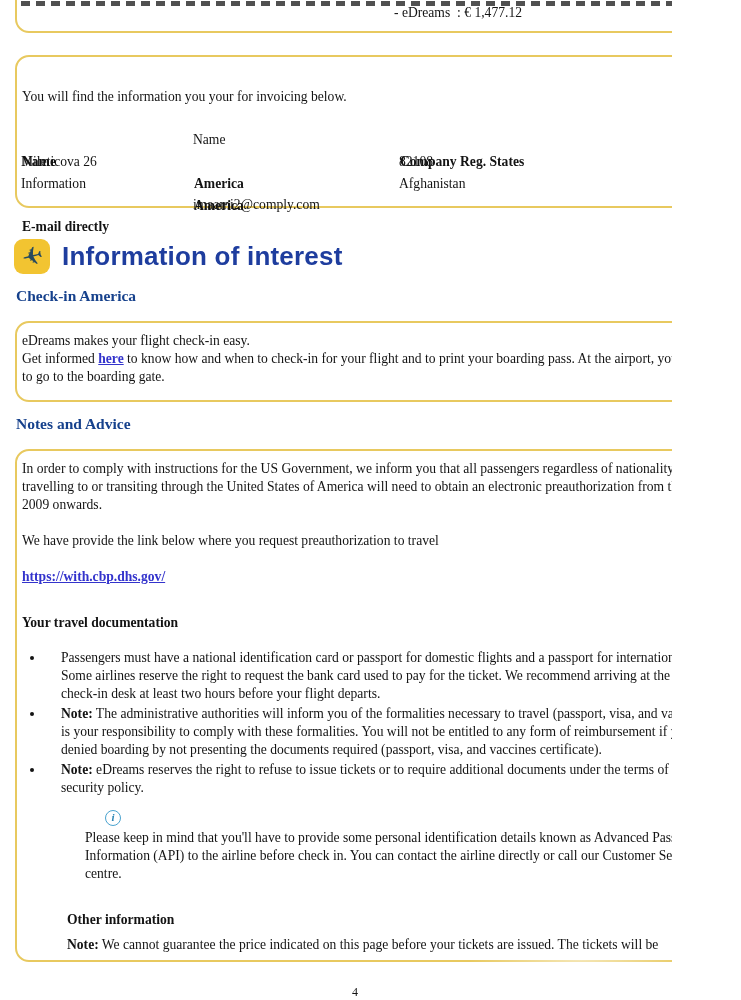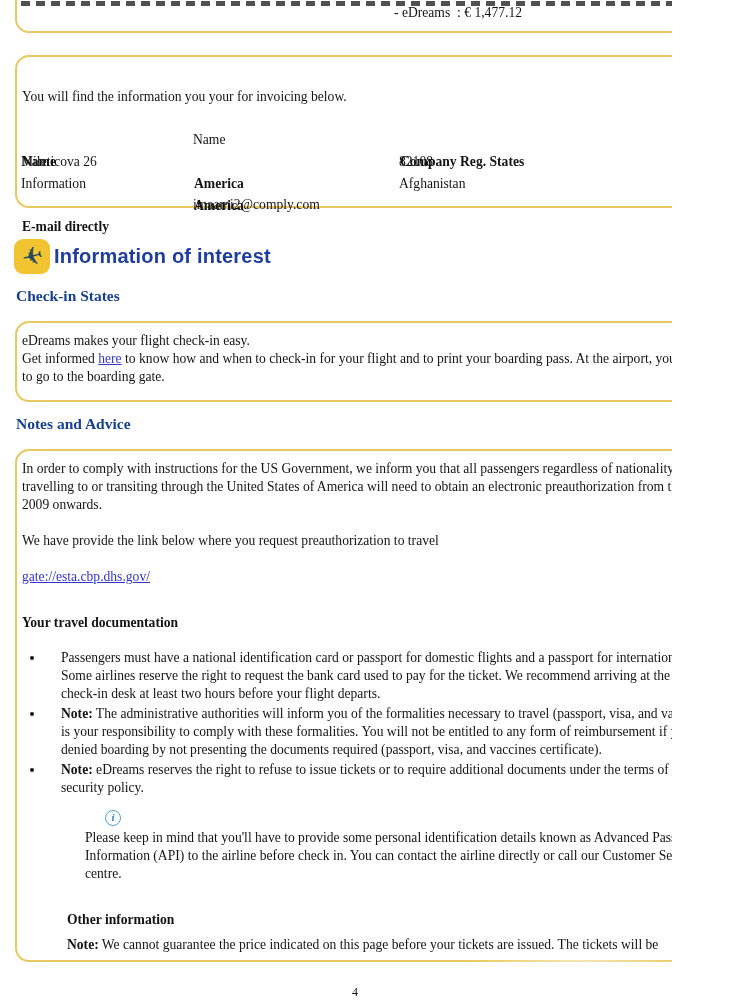--- a/index.html
+++ b/index.html
@@ -70,39 +70,39 @@
     border-radius:9px;
     display:flex;align-items:center;justify-content:center;
   }
   .plane-glyph{
     font-family:"DejaVu Sans", sans-serif;
     font-size:25px;color:var(--icon_plane);
     transform:scaleX(-1) rotate(14deg);
     line-height:35px;
   }
   .section-header h1{
-    margin:4px;
+    margin:12px;
     font-family:"Liberation Sans", sans-serif;
-    font-size:20px;font-weight:bold;
+    font-size:26px;font-weight:bold;
     color:var(--heading_blue);
     letter-spacing:.2px;
   }
   
   h2.sub{
     margin:13px 0 0 16px;
     font-size:15.5px;font-weight:bold;
     color:var(--subheading_blue);
   }
   
   .box-checkin{
     margin-top:16px;
     padding:9px 0 14px 4px;
   }
   .box-checkin p{margin:0 0 0 1px;width:740px;}
-  a{color:var(--link_blue);text-decoration:underline;cursor:pointer;}
+  a{color:var(--link_blue);text-decoration:underline;cursor:pointer;font-weight:bold;}
   
   .box-notes{
     margin-top:16px;
     padding:9px 0 6px 4px;
     border-bottom-color:var(--box_border_gold);
   }
   .box-notes .para{margin:0 0 0 1px;width:730px;}
   .box-notes .gap{margin-top:18px;}
   .box-notes h3{
     margin:28px 0 0 1px;
@@ -180,31 +180,31 @@
     </div>
   </div>
 
   <div class="section-header">
     <span class="plane-badge">
       <span class="plane-glyph">✈</span>
     </span>
     <h1>Information of interest</h1>
   </div>
 
-  <h2 class="sub">Check-in States</h2>
+  <h2 class="sub">Check-in America</h2>
   <div class="box box-checkin">
     <p>eDreams makes your flight check-in easy.</p>
     <p><span>Get informed </span><a>here</a><span> to know how and when to check-in for your flight and to print your boarding pass. At the airport, you will only have to go to the boarding gate.</span></p>
   </div>
 
   <h2 class="sub">Notes and Advice</h2>
   <div class="box box-notes">
     <p class="para">In order to comply with instructions for the US Government, we inform you that all passengers regardless of nationality who are travelling to or transiting through the United States of America will need to obtain an electronic preauthorization from the 12 January 2009 onwards.</p>
     <p class="para gap">We have provide the link below where you request preauthorization to travel</p>
-    <p class="para gap"><a>gate://esta.cbp.dhs.gov/</a></p>
+    <p class="para gap"><a>https://with.cbp.dhs.gov/</a></p>
 
     <h3>Your travel documentation</h3>
     <ul>
       <li><b></b><span>Passengers must have a national identification card or passport for domestic flights and a passport for international flights. Some airlines reserve the right to request the bank card used to pay for the ticket. We recommend arriving at the airport check-in desk at least two hours before your flight departs.</span></li>
       <li><b>Note:</b><span> The administrative authorities will inform you of the formalities necessary to travel (passport, visa, and vaccines). It is your responsibility to comply with these formalities. You will not be entitled to any form of reimbursement if you are denied boarding by not presenting the documents required (passport, visa, and vaccines certificate).</span></li>
       <li><b>Note:</b><span> eDreams reserves the right to refuse to issue tickets or to require additional documents under the terms of its own security policy.</span></li>
     </ul>
 
     <div class="info-icon">i</div>
     <p class="api-para">Please keep in mind that you'll have to provide some personal identification details known as Advanced Passenger Information (API) to the airline before check in. You can contact the airline directly or call our Customer Service call centre.</p>

